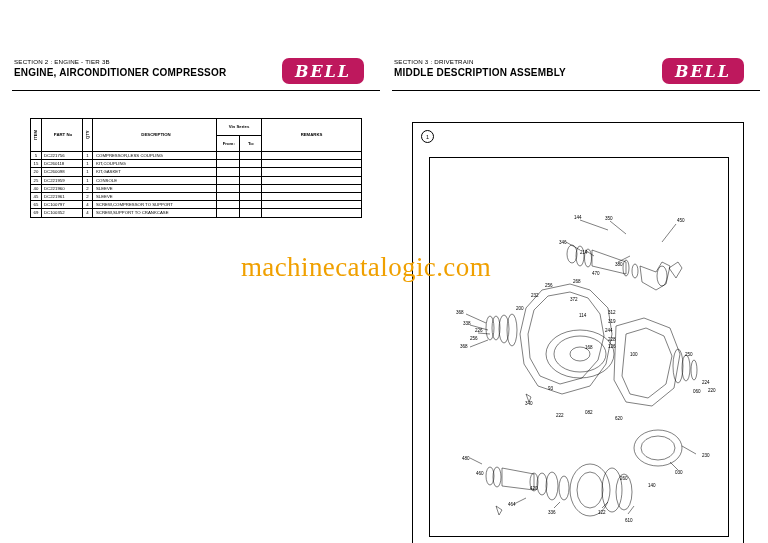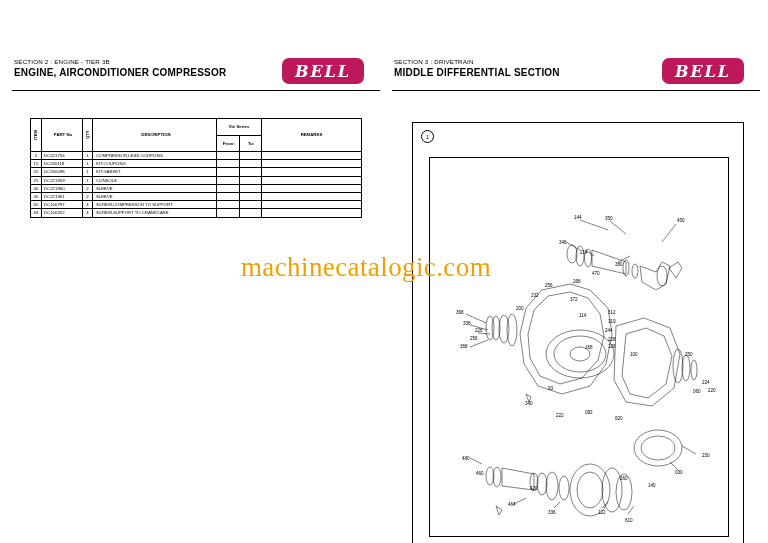--- a/index.html
+++ b/index.html
@@ -183,21 +183,21 @@
       <div class="revbox">
         <span>REV A</span>
       </div>
       <div class="pageno">2-65</div>
     </div>
   </div>
 
   <div class="sheet right">
     <div class="hdr">
       <div class="sec">SECTION 3 : DRIVETRAIN</div>
-      <div class="ttl">MIDDLE DIFFERENTIAL SECTION</div>
+      <div class="ttl">MIDDLE DESCRIPTION ASSEMBLY</div>
       <div class="logo">
         <span>BELL</span>
       </div>
       <div class="rule"></div>
     </div>
 
     <div class="frame">
       <div class="circnum">1</div>
       <div class="innerbox">
         <svg class="dw" viewBox="0 0 298 378">

